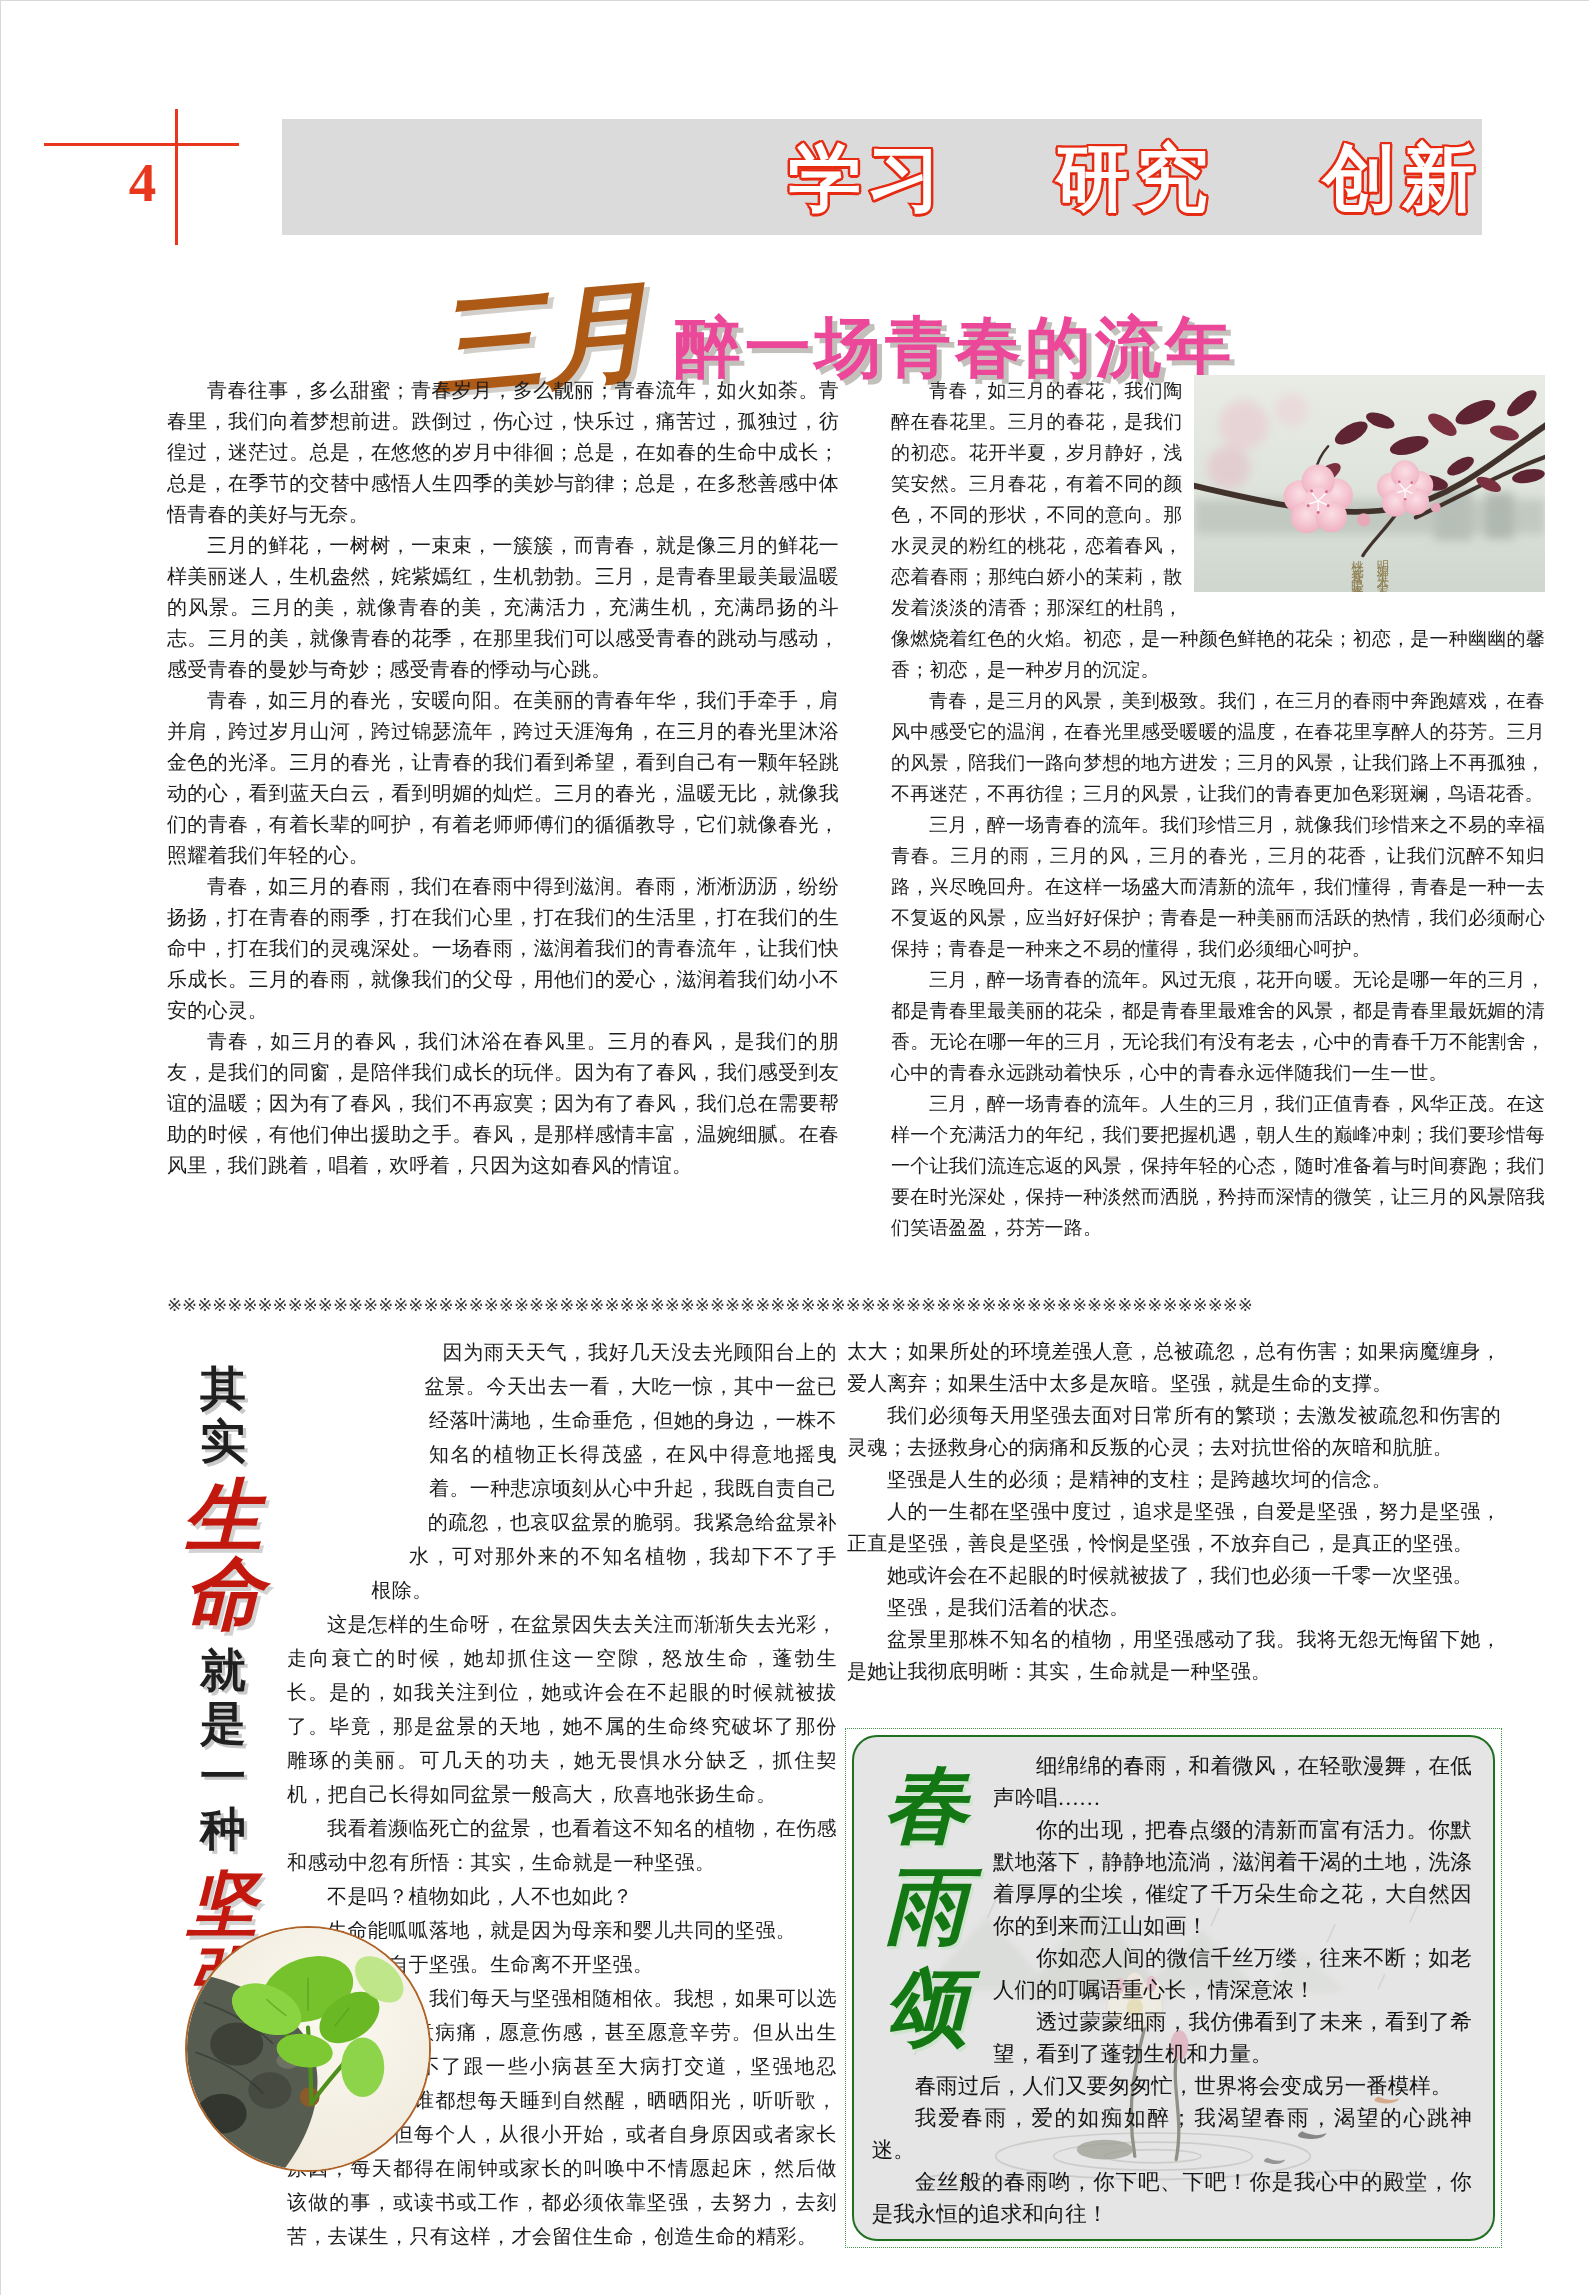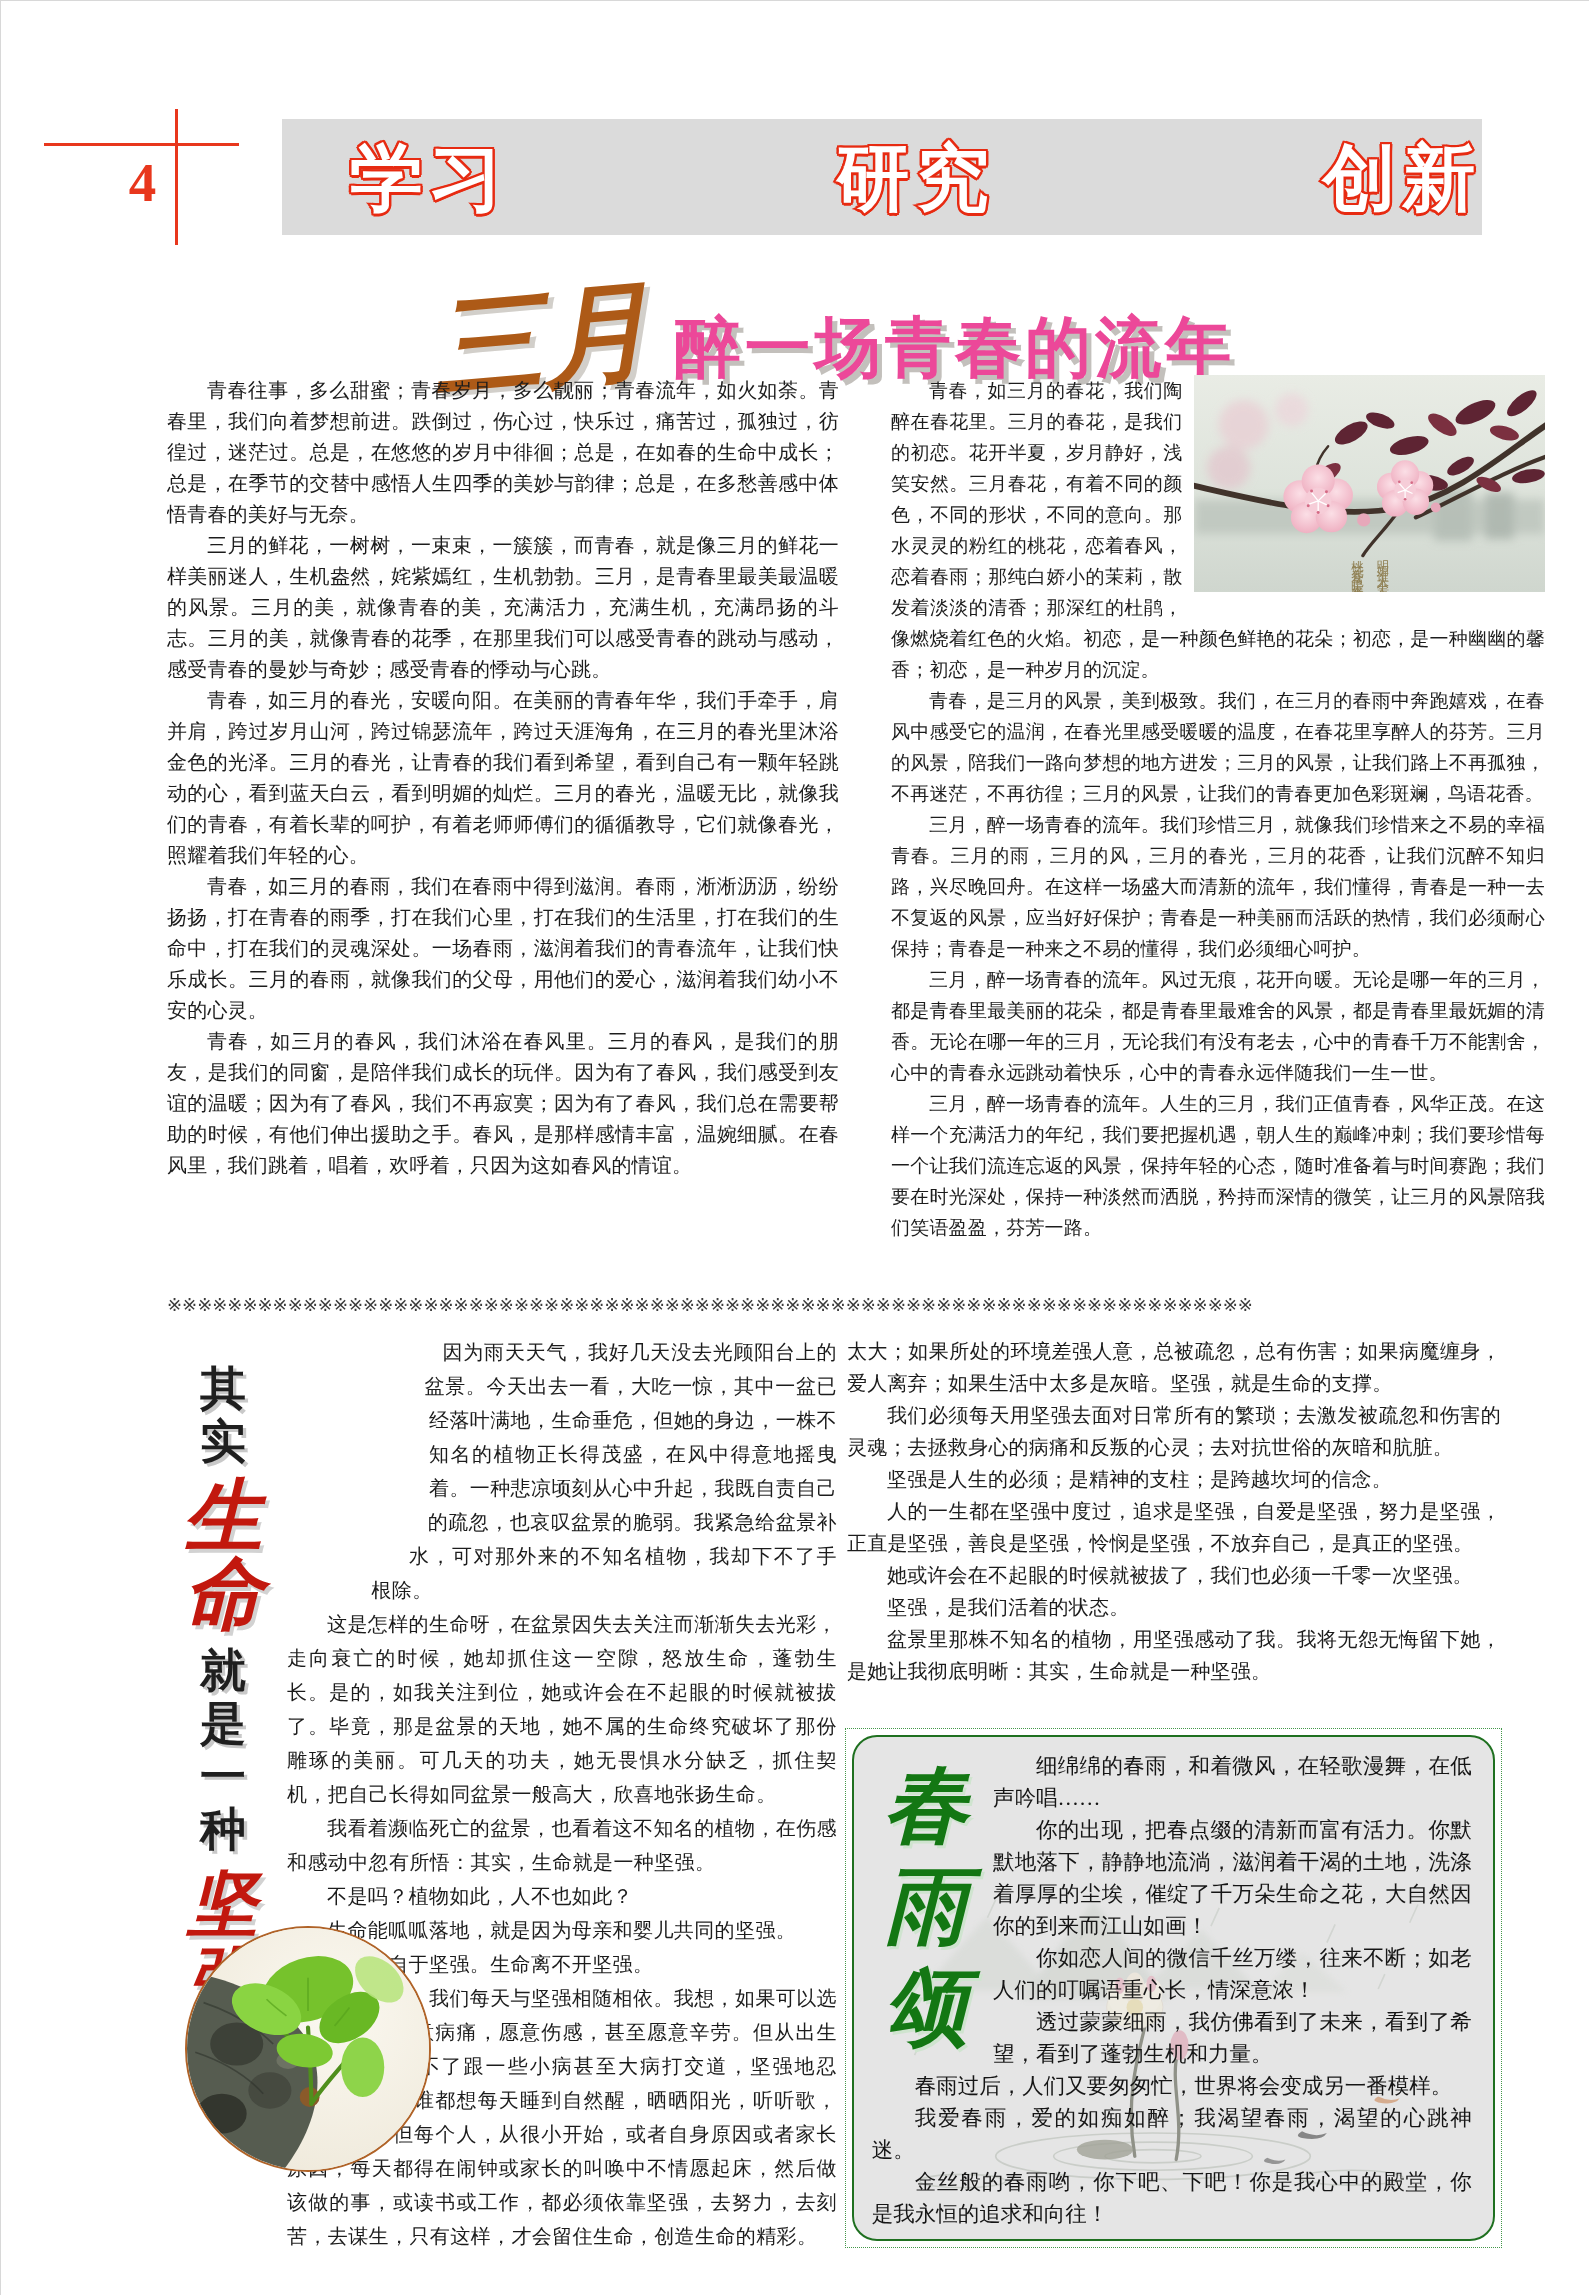--- a/index.html
+++ b/index.html
@@ -7,21 +7,21 @@
         border:0.8px solid #d8d8d8;overflow:hidden;
         font-family:"Liberation Serif","DejaVu Serif",serif;}
   .abs{position:absolute;}
 
   
   .pn-hline{left:43px;top:142px;width:195px;height:3.3px;background:#e8371d;}
   .pn-vline{left:174px;top:108px;width:3.3px;height:136px;background:#e8371d;}
   .pn-digit{left:114px;top:154px;width:55px;text-align:center;color:#e8371d;
             font:700 55px/1 "Liberation Serif",serif;}
   .masthead{left:281px;top:118px;width:1200px;height:116px;background:#dbdbdb;
-            display:flex;align-items:center;justify-content:space-between;gap:108px;padding-left:68px;box-sizing:border-box;}
+            display:flex;align-items:center;justify-content:flex-end;gap:108px;padding-left:38px;box-sizing:border-box;}
   .masthead span{font:900 73px/1 "Liberation Sans",sans-serif;color:#fff;letter-spacing:6.6px;
             -webkit-text-stroke:3.3px #e72b12;paint-order:stroke;
             text-shadow:2.5px 0 0 #e72b12,-2.5px 0 0 #e72b12,0 2.5px 0 #e72b12,0 -2.5px 0 #e72b12,
                         1.7px 1.7px 0 #e72b12,-1.7px 1.7px 0 #e72b12,1.7px -1.7px 0 #e72b12,-1.7px -1.7px 0 #e72b12;}
 
   
   .a1-title{left:166px;top:263px;width:1333px;height:124px;display:flex;align-items:flex-end;
             justify-content:center;gap:25px;}
   .t-script{font:900 italic 109px/1 "Liberation Serif",serif;color:#ad5a17;
             transform:rotate(-5deg) translateY(6.6px);text-shadow:5px 5px 0 #d2cfca;}

